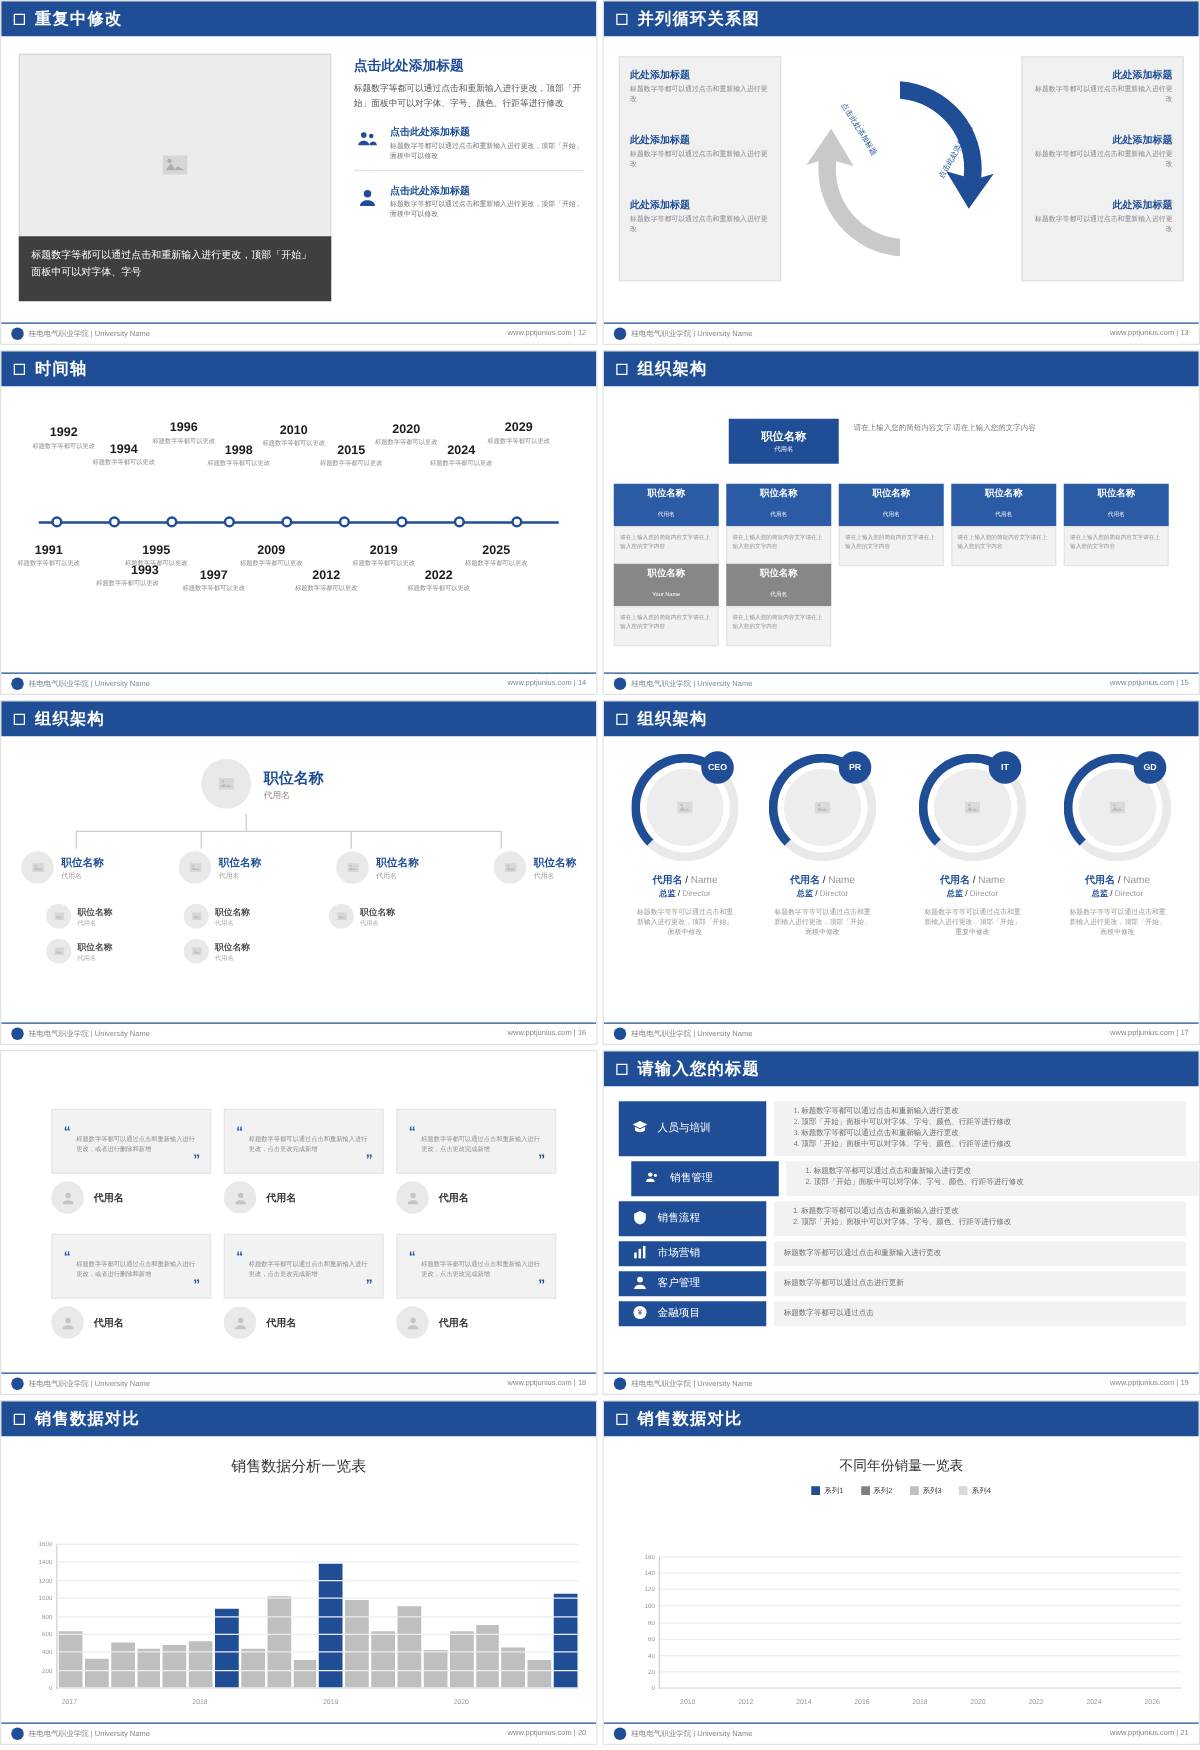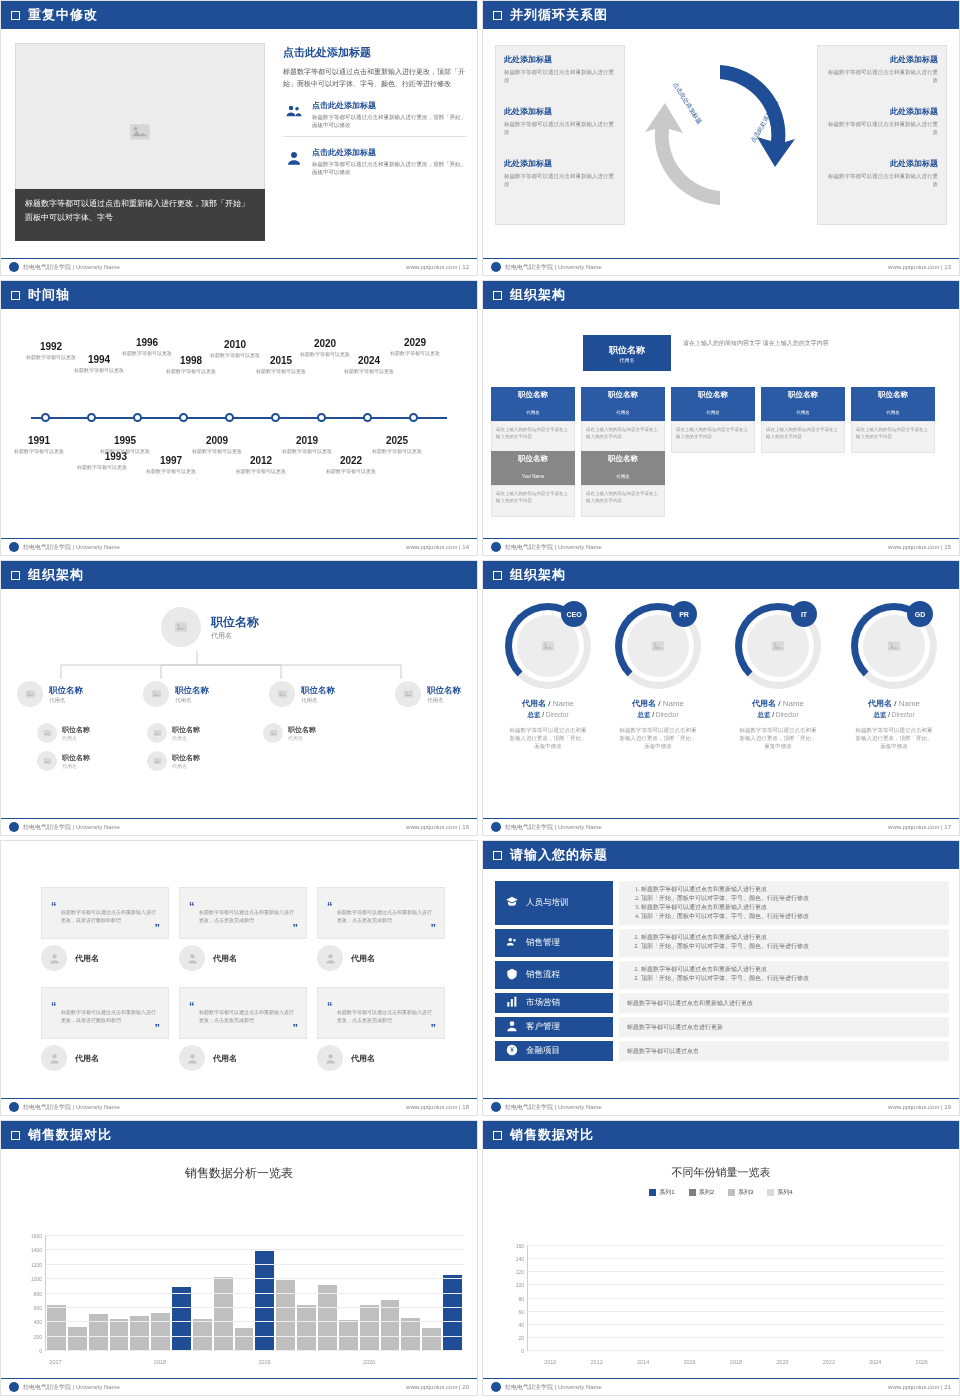--- a/index.html
+++ b/index.html
@@ -750,21 +750,21 @@
         <div class="s19-body">
           <ol>
             <li>标题数字等都可以通过点击和重新输入进行更改</li>
             <li>顶部「开始」面板中可以对字体、字号、颜色、行距等进行修改</li>
             <li>标题数字等都可以通过点击和重新输入进行更改</li>
             <li>顶部「开始」面板中可以对字体、字号、颜色、行距等进行修改</li>
           </ol>
         </div>
       </div>
 
-      <div class="s19-row" style="top:60px; height:28px;">
+      <div class="s19-row" style="top:60px; height:28px;margin-left:10px;">
         <div class="s19-tag">
           <span><svg width="14" height="14" viewBox="0 0 24 24" fill="#fff">
                 <circle cx="9" cy="8" r="3"></circle>
                 <circle cx="16" cy="9" r="2.2"></circle>
                 <path d="M3 18c0-3 3-4.6 6-4.6s6 1.6 6 4.6z"></path>
               </svg></span>
           <span>销售管理</span>
         </div>
         <div class="s19-body">
           <ol>

